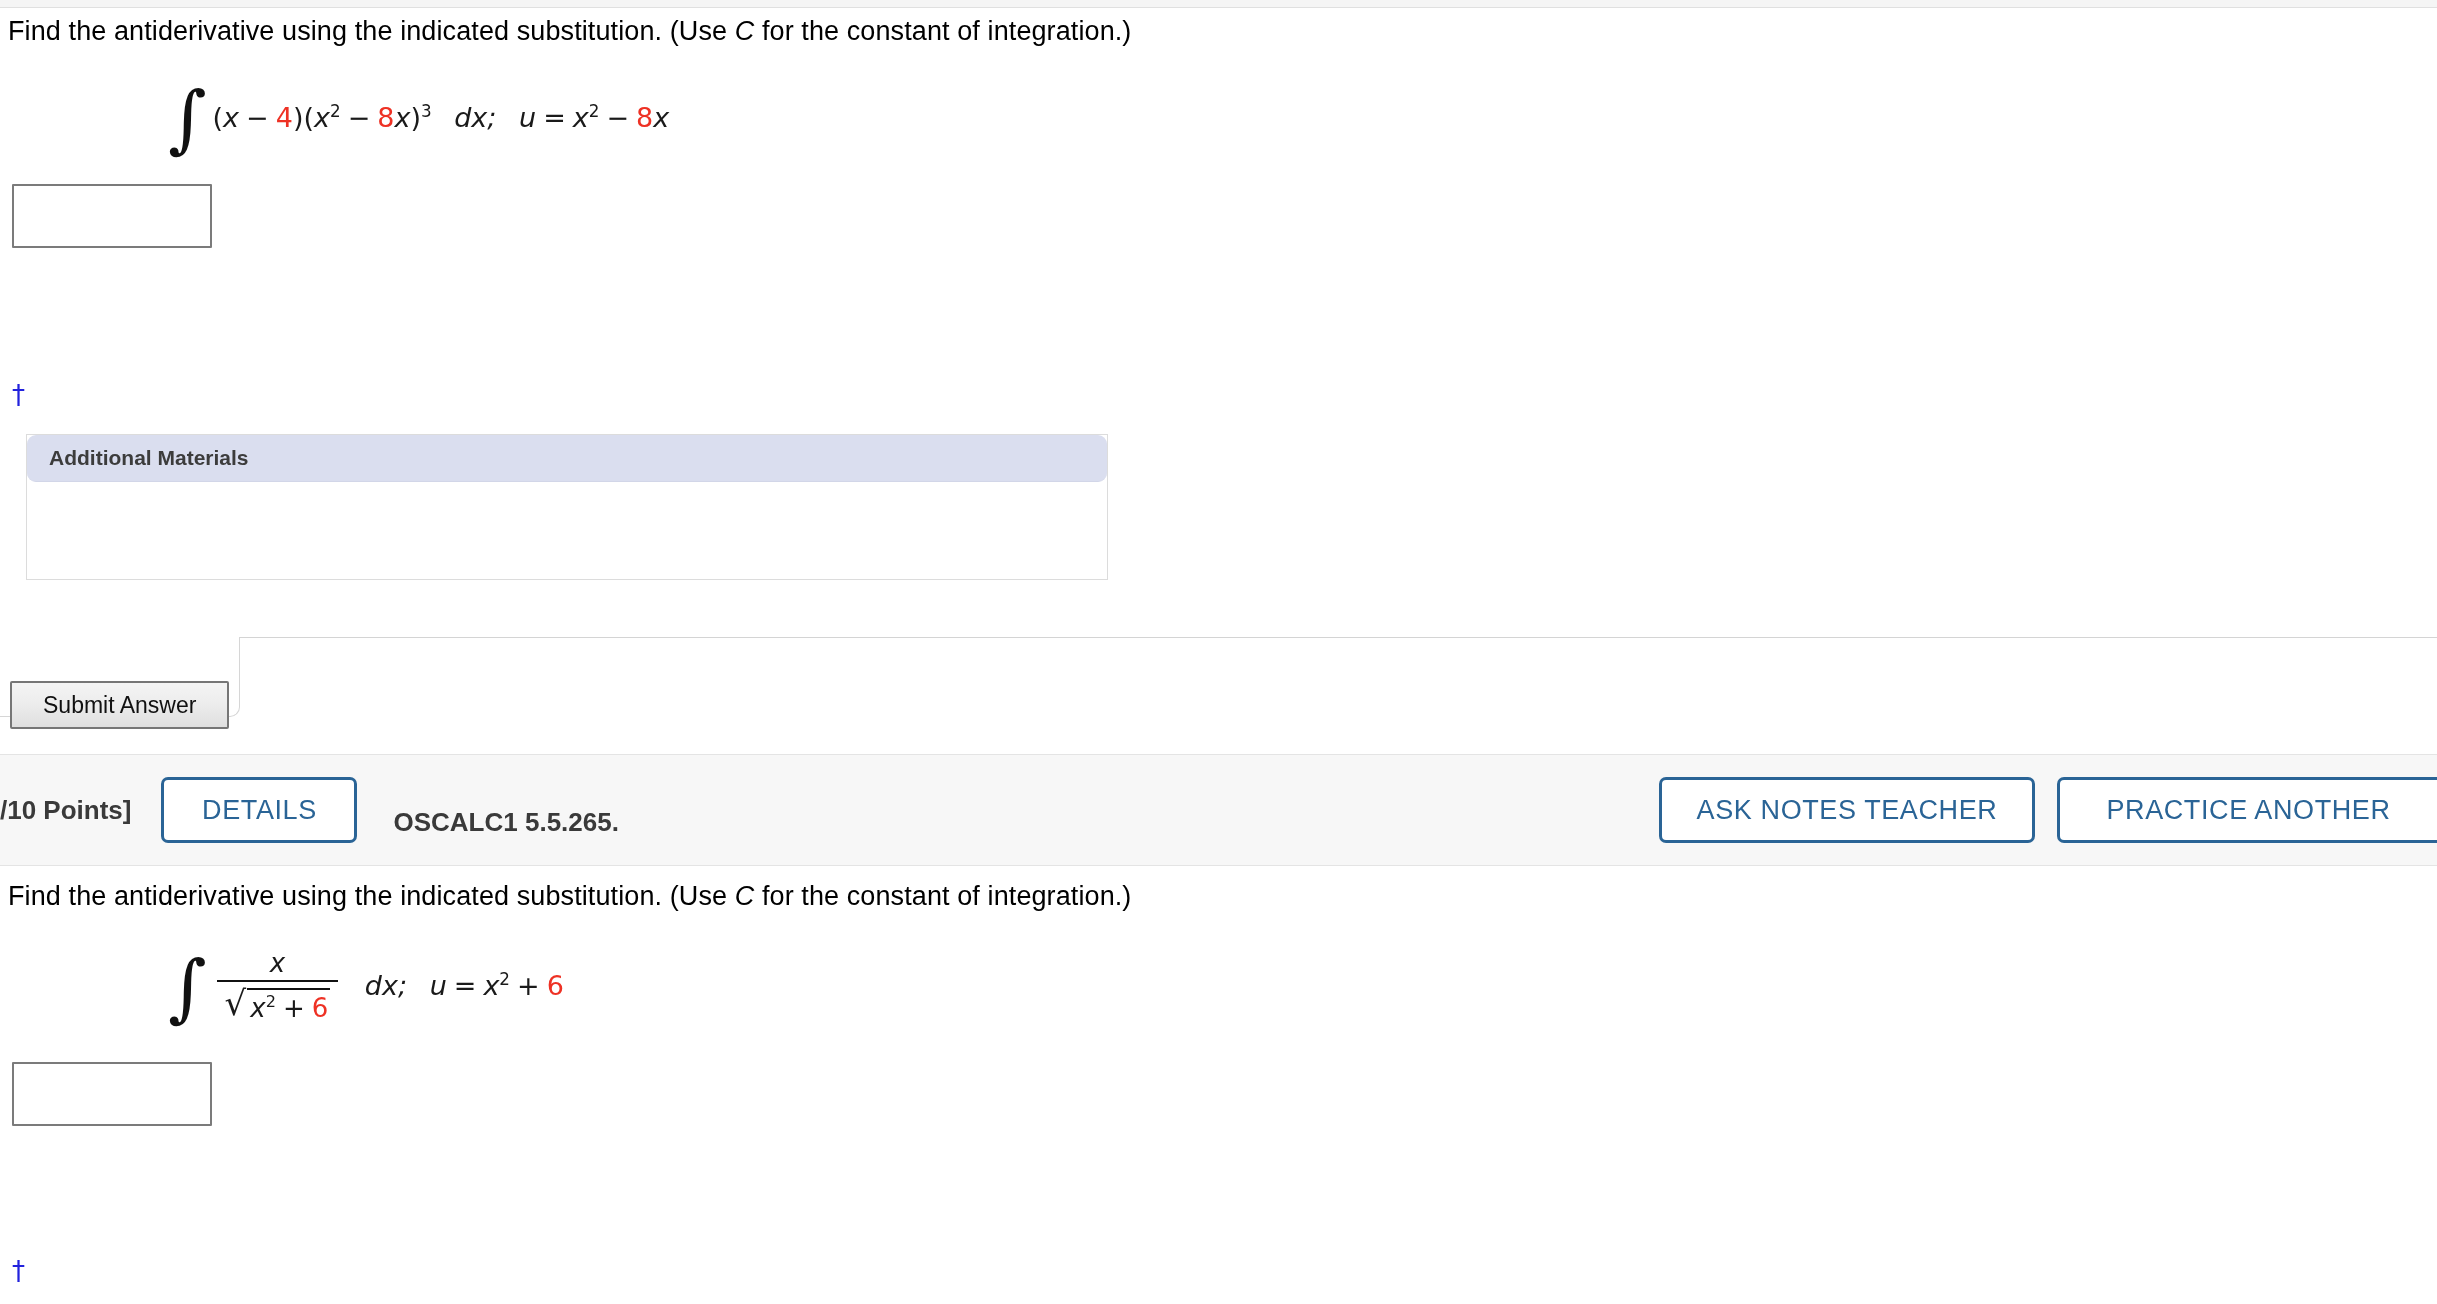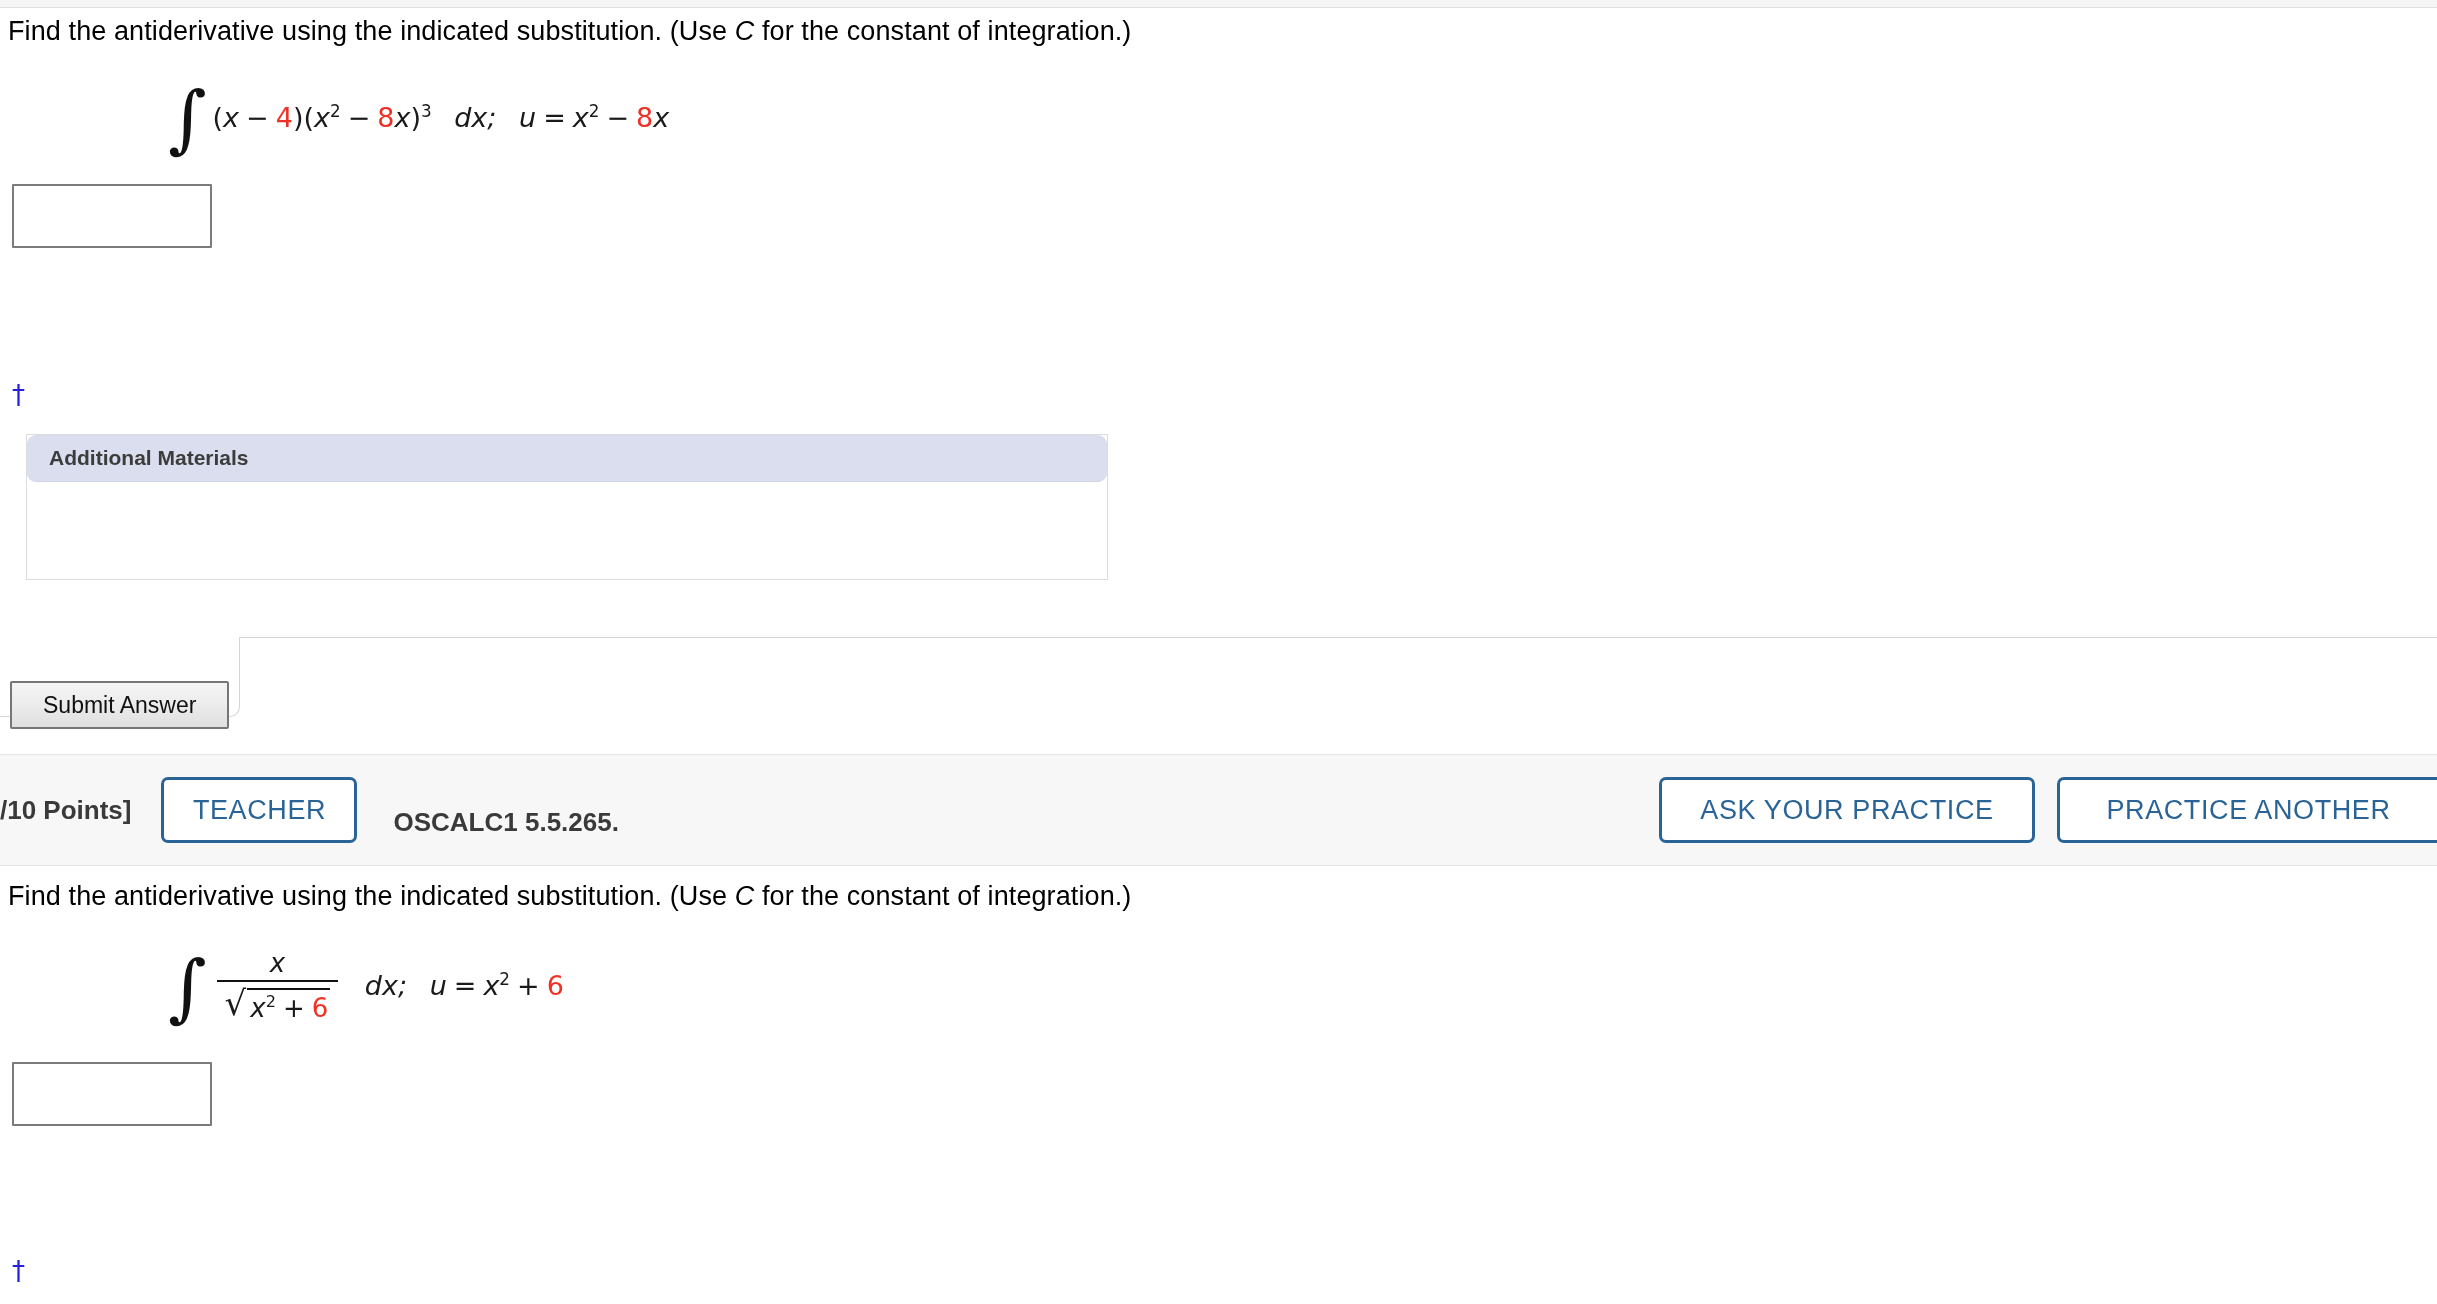--- a/index.html
+++ b/index.html
@@ -222,25 +222,25 @@
   <div class="am-panel" style="left:26px; top:434px; width:1082px; height:146px;">
     <div class="am-header">Additional Materials</div>
   </div>
 
   <div class="hrule" style="left:240px; top:637px; width:2197px;"></div>
   <div class="submit-tab" style="left:-4px; top:637px; width:244px; height:80px;"></div>
   <button class="submit-btn" style="left:10px; top:655px;">Submit Answer</button>
 
   <div class="qheader" style="top:754px; height:112px;">
     <div class="points" style="margin-left:0px;">/10 Points]</div>
-    <div class="btn-outline" style="margin-left:30px; width:196px;">TEACHER</div>
+    <div class="btn-outline" style="margin-left:30px; width:196px;">DETAILS</div>
     <div class="qcode" style="margin-left:36px;">OSCALC1 5.5.265.</div>
 
     <div class="hdr-right" style="right:0px;">
-      <div class="btn-outline" style="width:376px;">ASK YOUR PRACTICE</div>
+      <div class="btn-outline" style="width:376px;">ASK NOTES TEACHER</div>
       <div class="btn-outline" style="width:380px; border-right:none; border-top-right-radius:0; border-bottom-right-radius:0;">PRACTICE ANOTHER</div>
     </div>
   </div>
 
   <div class="prompt" style="left:8px; top:881px;"><span>Find the antiderivative using the indicated substitution. (Use </span><span class="ital">C</span><span> for the constant of integration.)</span></div>
 
   <div class="math" style="left:168px; top:948px;">
     <span class="intsign">∫</span>
     <span class="frac">
       <span class="numer"><i>x</i></span>

